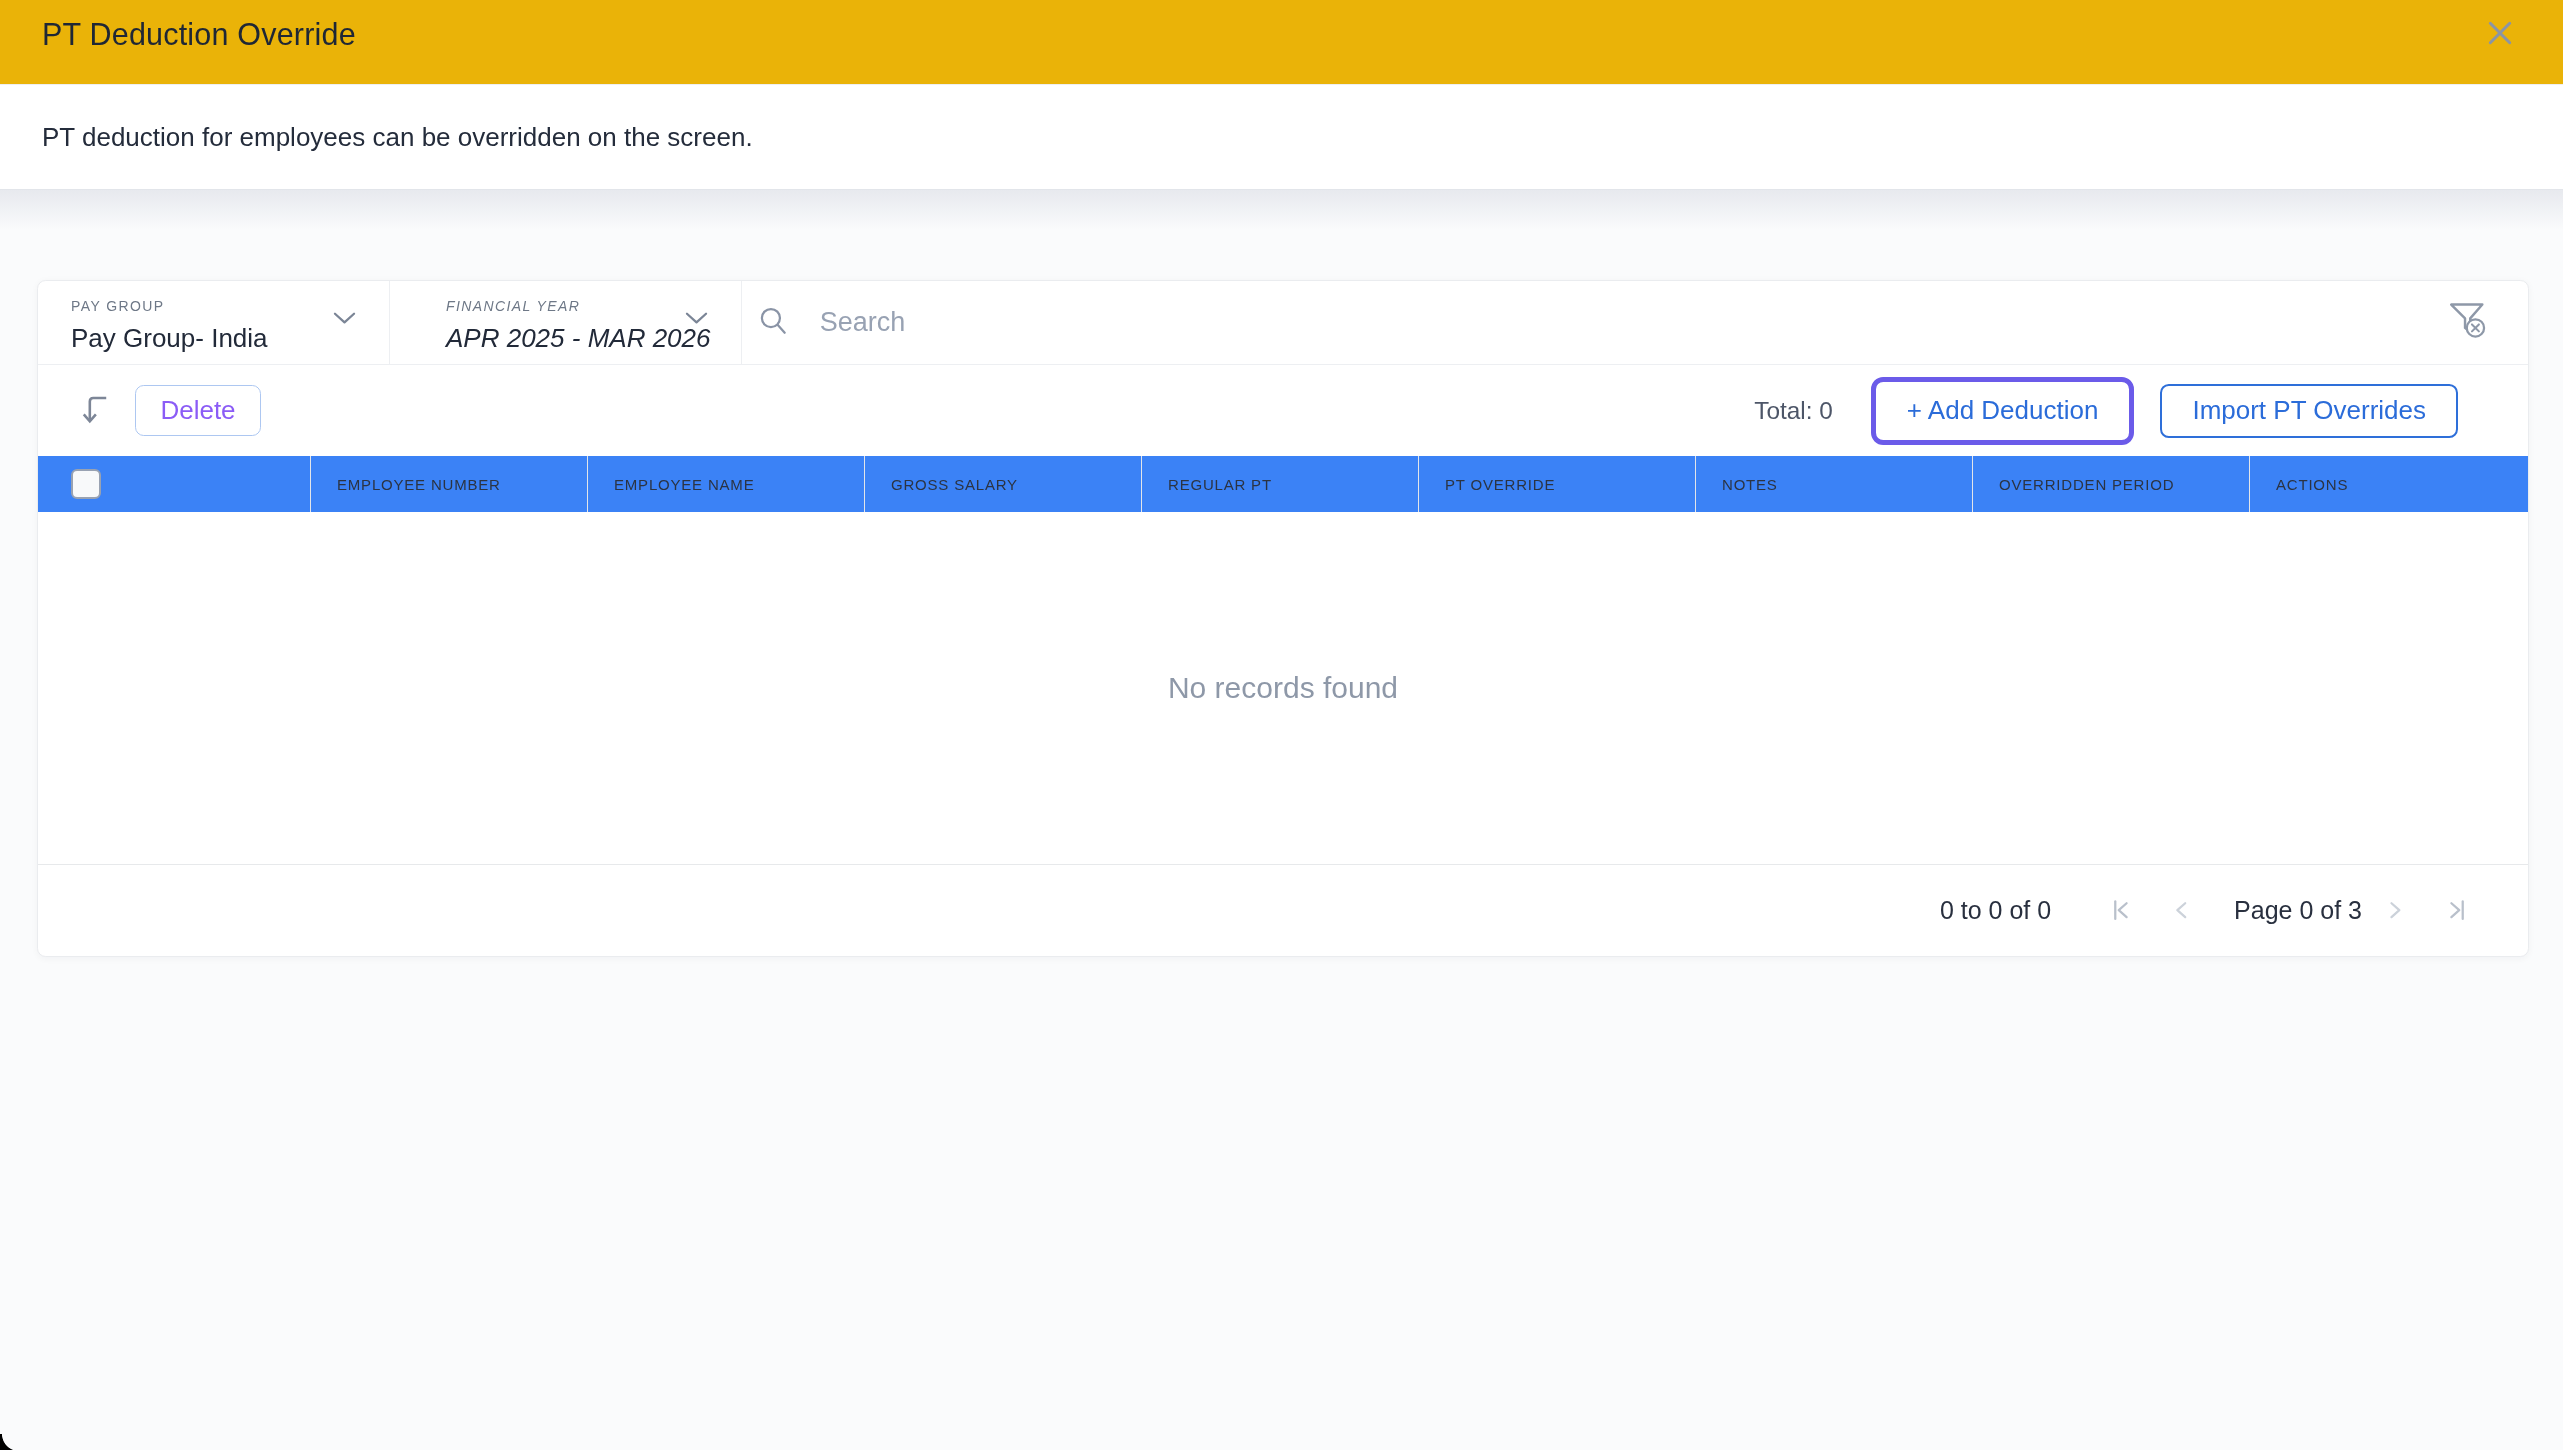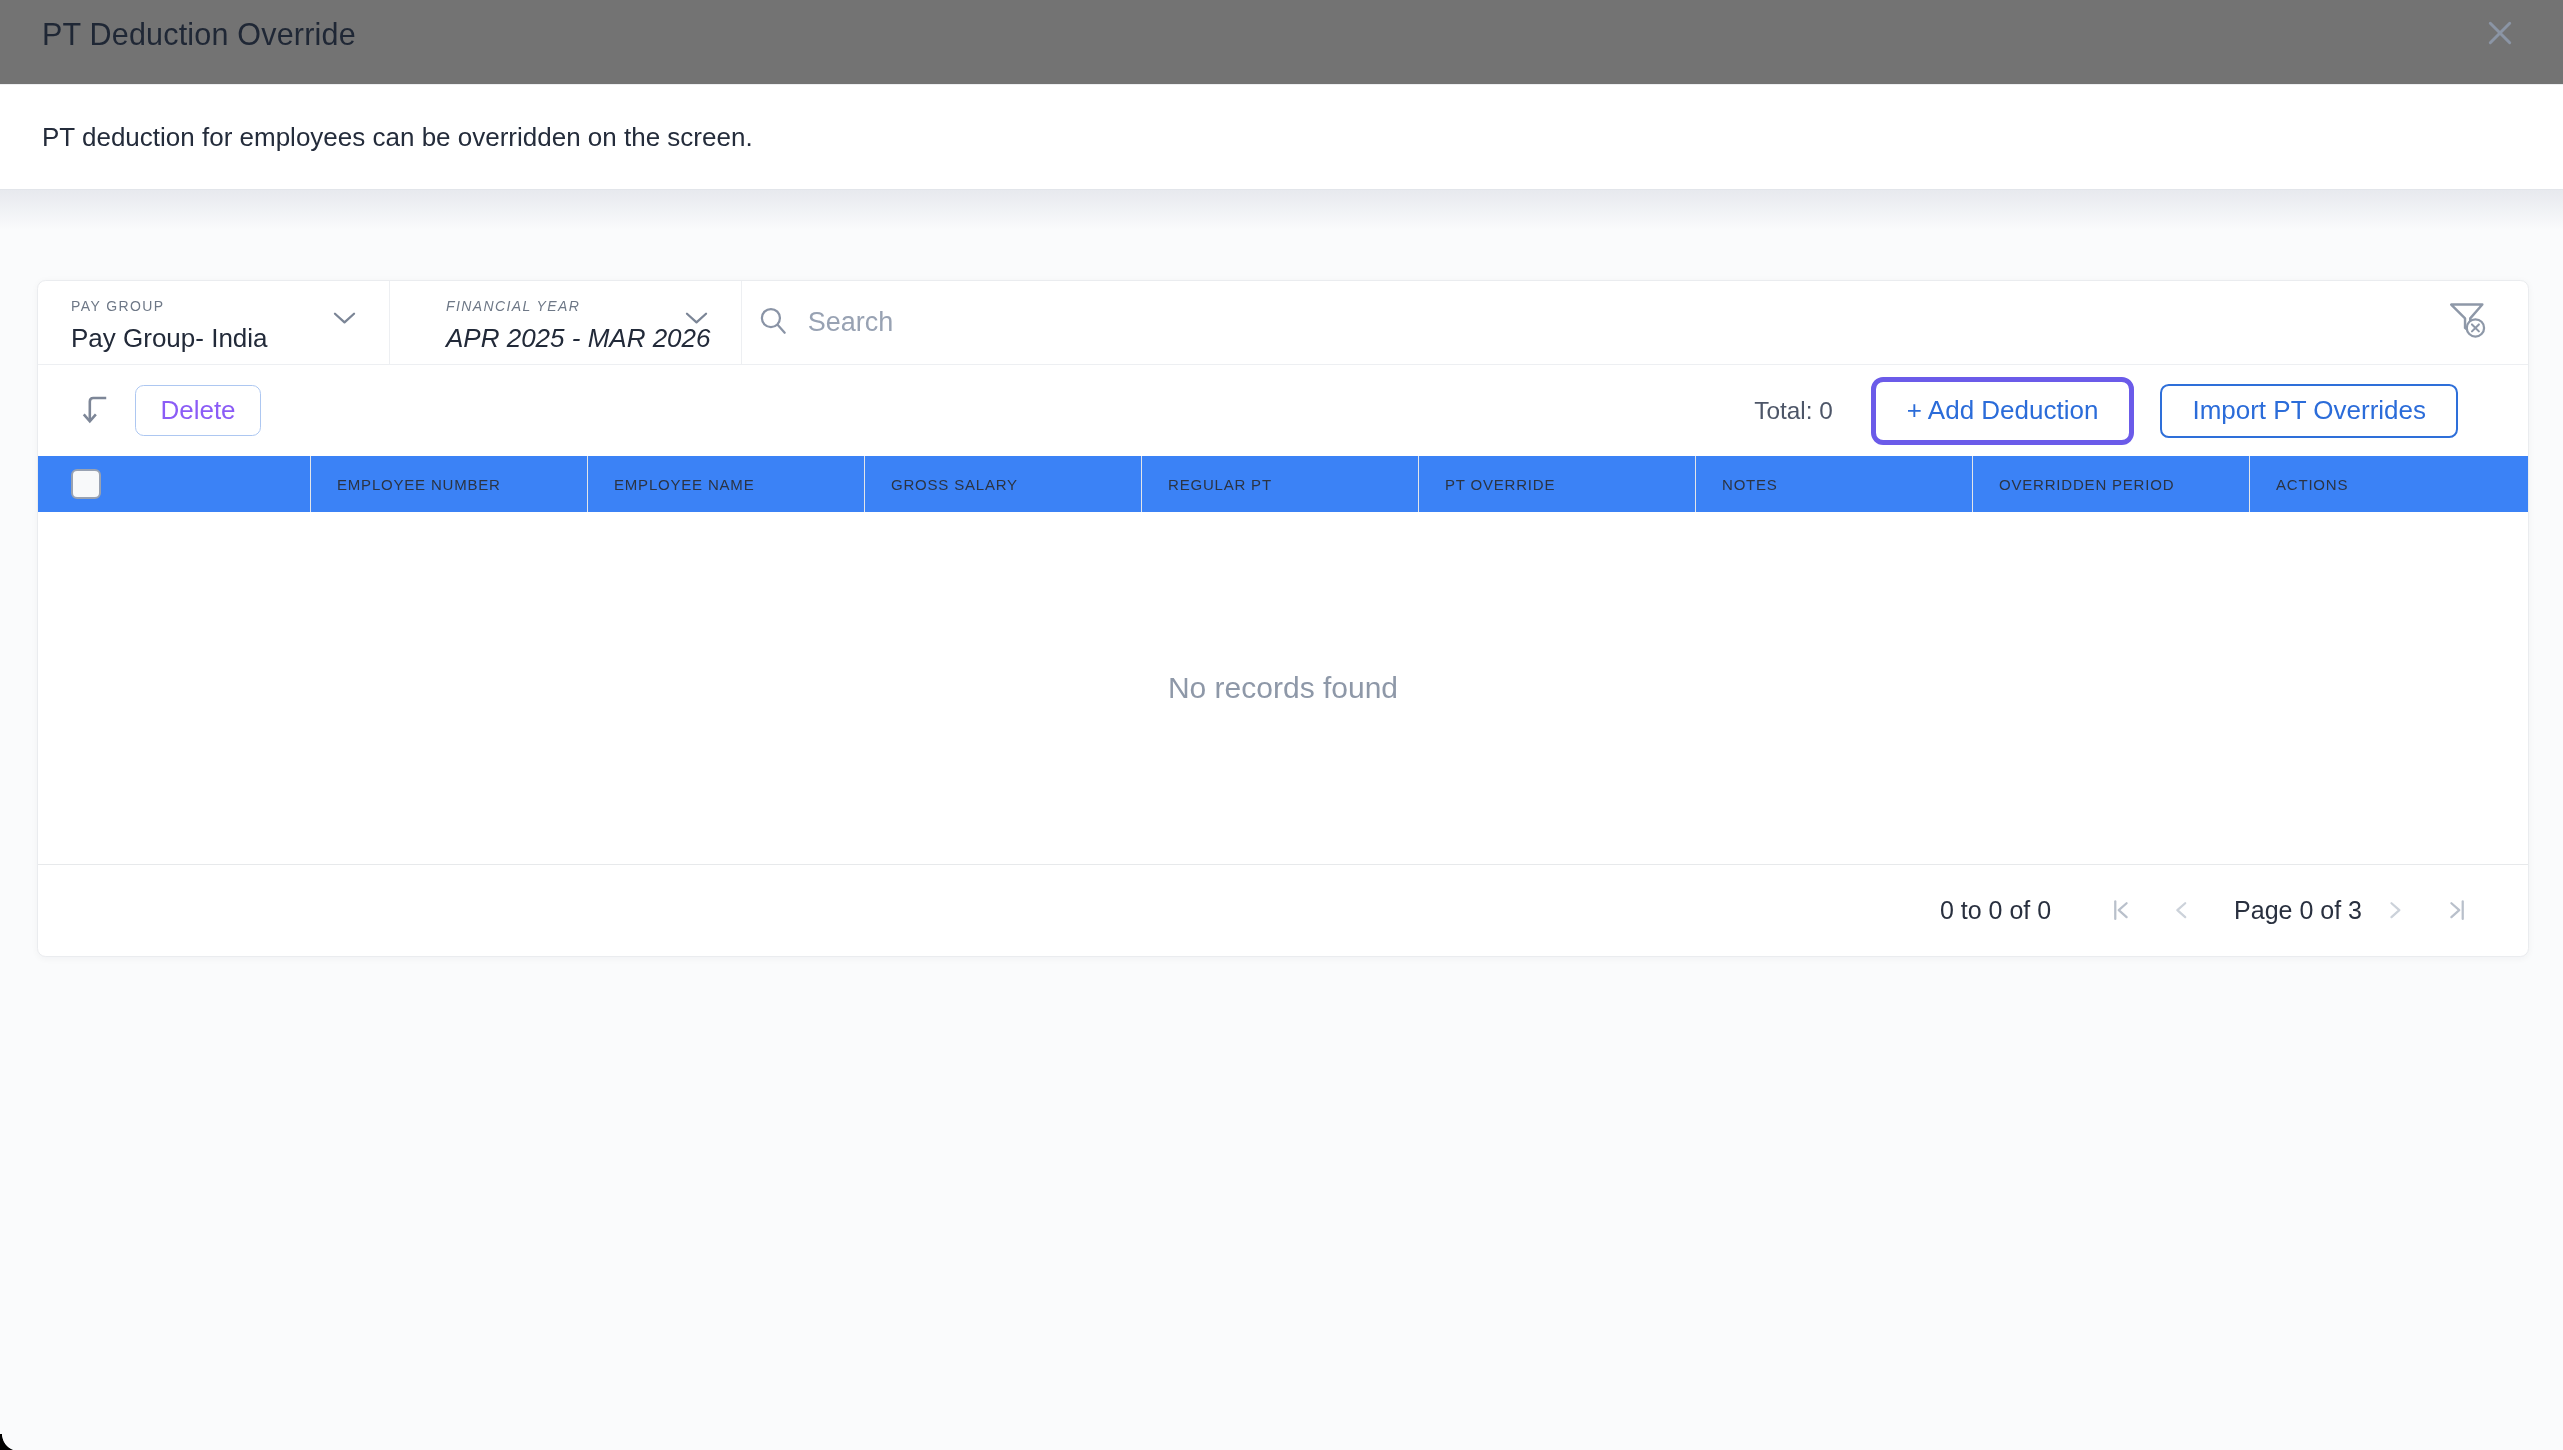--- a/index.html
+++ b/index.html
@@ -4,21 +4,21 @@
 <style>
   * { margin:0; padding:0; box-sizing:border-box; }
   html,body { width:2563px; height:1451px; overflow:hidden; }
   body {
     font-family:"Liberation Sans","DejaVu Sans",sans-serif;
     background:#ffffff; color:#232b3a; position:relative;
   }
 
   
   .titlebar {
-    height:85px; background:#737373; border-bottom:1.7px solid #eeeff1;
+    height:85px; background:#eab308; border-bottom:1.7px solid #eeeff1;
     display:flex; align-items:center; padding:0 44px 16px 42px;
   }
   .title { font-size:30.5px; font-weight:500; color:#1f2735; letter-spacing:0.2px; }
   .titlebar .spacer { flex:1; }
   .close-btn { width:38px; height:38px; display:flex; align-items:center; justify-content:center; cursor:pointer; }
 
   .desc-section {
     height:105px; background:#fff; display:flex; align-items:center;
     padding:0 42px; border-bottom:1.7px solid #e2e5ea;
   }
@@ -42,21 +42,21 @@
   .filter-row { height:84px; display:flex; border-bottom:1.7px solid #edeff2; flex:0 0 auto; }
   .filter-group { position:relative; padding:17.4px 0 0 33px; border-right:1.7px solid #edeff2; }
   .filter-group.paygroup { width:352px; }
   .filter-group.fy { width:352px; padding-left:56px;font-style:italic; }
   .filter-label { font-size:14px; letter-spacing:1.4px; color:#6e7887; font-weight:400; }
   .filter-value { font-size:26px; color:#222a39; margin-top:8.7px; }
   .filter-chevron { position:absolute; right:33px; top:31px; }
   .search-area { flex:1; display:flex; align-items:center; padding-left:15.7px; }
   .search-area svg { flex:0 0 auto; }
   .search-input {
-    border:none; outline:none; background:transparent; margin-left:19px;
+    border:none; outline:none; background:transparent; margin-left:31px;
     font-size:27px; color:#0f766e; width:1395px;
     font-family:"Liberation Sans","DejaVu Sans",sans-serif;
   }
   .search-input::placeholder { color:#98a2b3; opacity:1; }
   .filter-clear { margin-left:auto; margin-right:37px; align-self:center; cursor:pointer; }
 
   
   .toolbar { height:91px; display:flex; align-items:center; padding:0 70px 0 44px; flex:0 0 auto; }
   .sort-icon { margin-top:3.5px; }
   .btn { background:#fff; cursor:pointer; font-family:inherit; display:inline-flex; align-items:center; justify-content:center; }

